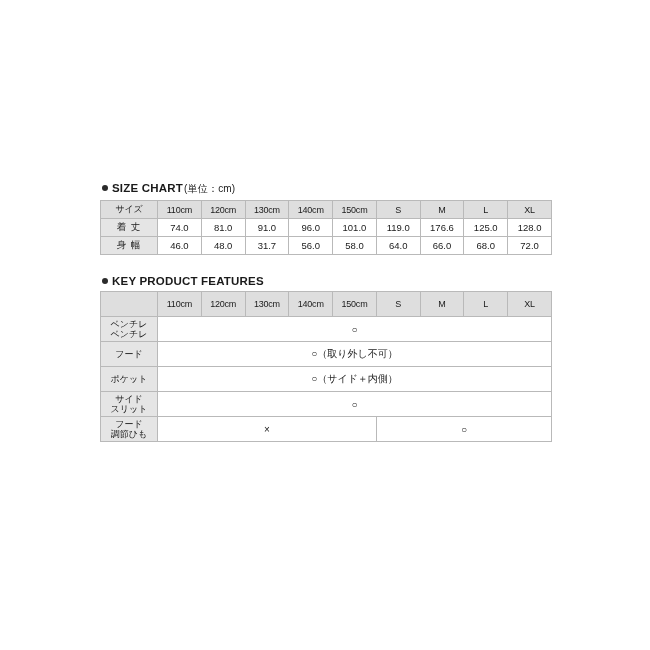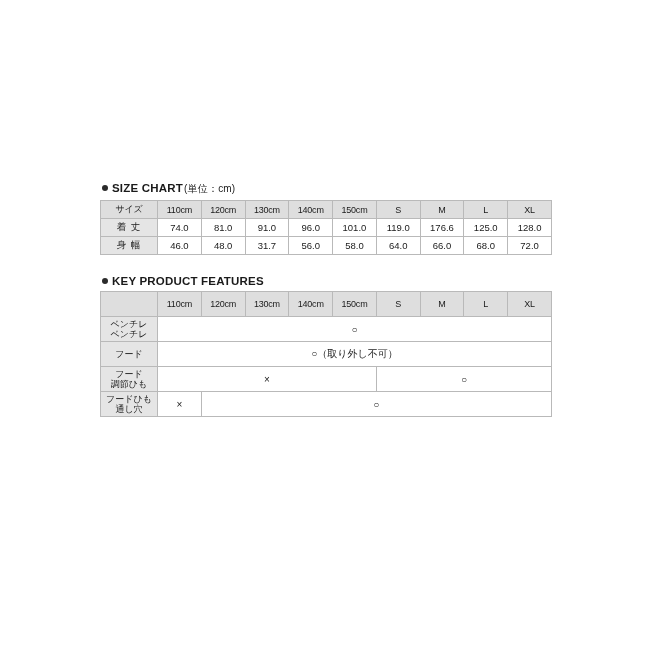--- a/index.html
+++ b/index.html
@@ -197,31 +197,36 @@
           <td class="mark" colspan="9">○</td>
         </tr>
         <tr>
           <td class="rowhead">
             <span class="two-line">フード</span>
           </td>
           <td class="mark" colspan="9">○（取り外し不可）</td>
         </tr>
         <tr>
           <td class="rowhead">
+            <span class="two-line">ポケット</span>
+          </td>
+          <td class="mark" colspan="9">○（サイド＋内側）</td>
+        </tr>
+        <tr>
+          <td class="rowhead">
+            <span class="two-line">サイド</span>
+            <span class="two-line">スリット</span>
+          </td>
+          <td class="mark" colspan="9">○</td>
+        </tr>
+        <tr>
+          <td class="rowhead">
             <span class="two-line">フード</span>
             <span class="two-line">調節ひも</span>
           </td>
           <td class="mark" colspan="5">×</td>
           <td class="mark" colspan="4">○</td>
         </tr>
-        <tr>
-          <td class="rowhead">
-            <span class="two-line">フードひも</span>
-            <span class="two-line">通し穴</span>
-          </td>
-          <td class="mark" colspan="1">×</td>
-          <td class="mark" colspan="8">○</td>
-        </tr>
       </tbody>
     </table>
 
   </div>
 </div>
 
 </body></html>

